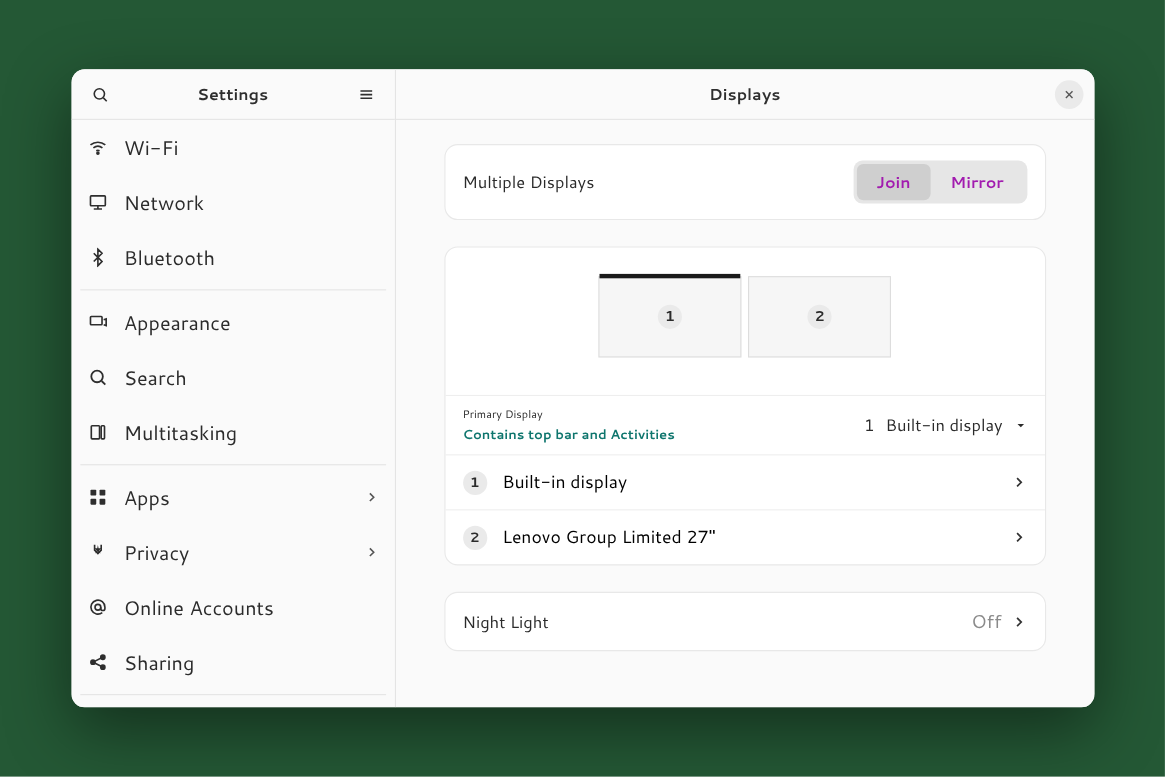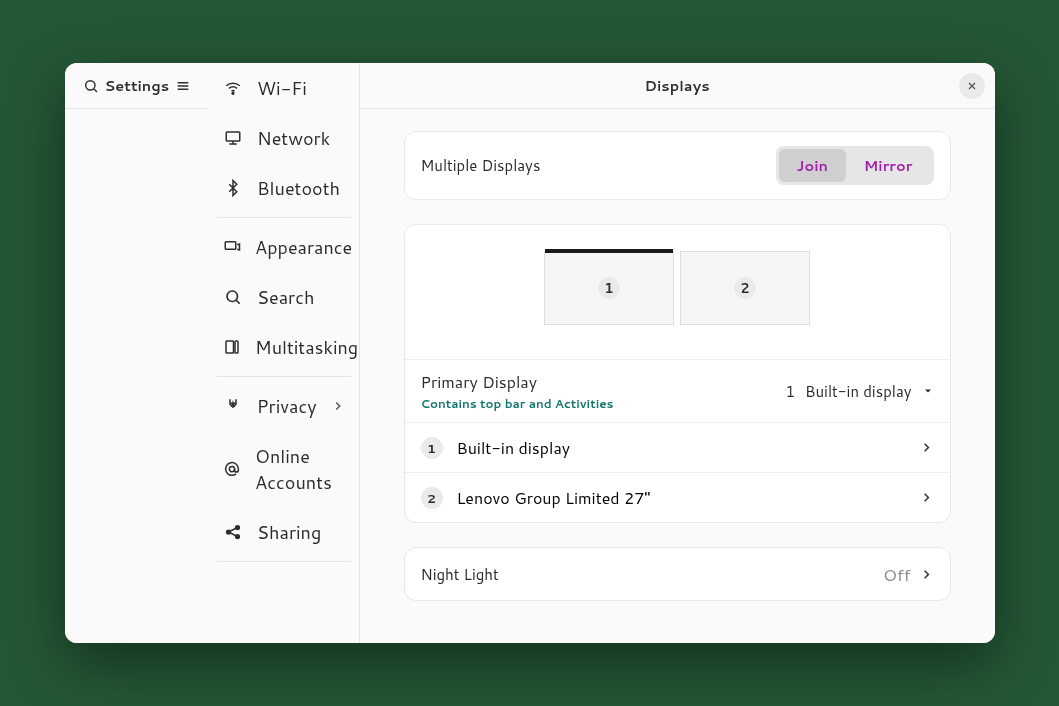--- a/index.html
+++ b/index.html
@@ -11,21 +11,21 @@
     border-radius: 12px;
     box-shadow: 0 20px 60px rgba(0,0,0,0.45);
     display: flex;
     overflow: hidden;
   }
   .sidebar {
     width: 295px;
     border-right: 1px solid #e4e4e4;
     background: #fafafa;
     display: flex;
-    flex-direction: row;
+    flex-direction: column;
   }
   .sidebar-header {
     height: 46px;
     display: flex;
     align-items: center;
     padding: 0 12px;
     border-bottom: 1px solid #e4e4e4;
   }
   .sidebar-title { flex: 1; text-align: center; color: #2e2e2e; font-weight: 700; font-size: 14.5px; }
   .icon-btn { width: 28px; height: 28px; display: flex; align-items: center; justify-content: center; border-radius: 6px; cursor: pointer; color: #2e2e2e; }
@@ -143,20 +143,36 @@
               <rect x="4" y="4" width="10" height="16" rx="1"></rect>
               <rect x="16" y="4" width="4" height="16" rx="1"></rect>
             </svg>
           </span>
         <span>Multitasking</span>
       </div>
       <div class="sep"></div>
       <div class="sidebar-item">
         <span class="picon">
             <svg width="18" height="18" viewBox="0 0 24 24" fill="currentColor">
+              <rect x="3" y="3" width="7" height="7" rx="1"></rect>
+              <rect x="14" y="3" width="7" height="7" rx="1"></rect>
+              <rect x="3" y="14" width="7" height="7" rx="1"></rect>
+              <rect x="14" y="14" width="7" height="7" rx="1"></rect>
+            </svg>
+          </span>
+        <span>Apps</span>
+        <span class="chev">
+            <svg width="14" height="14" viewBox="0 0 24 24" fill="none" stroke="currentColor" stroke-width="2.5">
+              <polyline points="9 6 15 12 9 18"></polyline>
+            </svg>
+          </span>
+      </div>
+      <div class="sidebar-item">
+        <span class="picon">
+            <svg width="18" height="18" viewBox="0 0 24 24" fill="currentColor">
               <path d="M12 2l1 5h5l-4 3 2 5-4-3-4 3 2-5-4-3h5z" transform="scale(0.8) translate(3,2)"></path>
               <rect x="4" y="14" width="16" height="8" rx="2" fill="none" stroke="currentColor" stroke-width="0"></rect>
               <path d="M8 4a4 4 0 018 0v3h3v14H5V7h3V4z" fill="none"></path>
               <path d="M7 3h2v6l3 3 3-3V3h2v7l-5 5-5-5V3z"></path>
             </svg>
           </span>
         <span>Privacy</span>
         <span class="chev">
             <svg width="14" height="14" viewBox="0 0 24 24" fill="none" stroke="currentColor" stroke-width="2.5">
               <polyline points="9 6 15 12 9 18"></polyline>
@@ -215,21 +231,21 @@
         <div class="arrangement">
           <div class="monitor m1">
             <div class="mbadge">1</div>
           </div>
           <div class="monitor m2">
             <div class="mbadge">2</div>
           </div>
         </div>
         <div class="primary-disp">
           <div>
-            <div style="font-size:16px;color:#2b2b2b;">Primary Display</div>
+            <div style="font-size:10px;color:#2b2b2b;">Primary Display</div>
             <div class="label-sub">Contains top bar and Activities</div>
           </div>
           <div class="dropdown-val">
             <span>1</span>
             <span>Built-in display</span>
             <svg width="12" height="12" viewBox="0 0 24 24" fill="currentColor">
                 <path d="M6 9l6 6 6-6z"></path>
               </svg>
           </div>
         </div>

